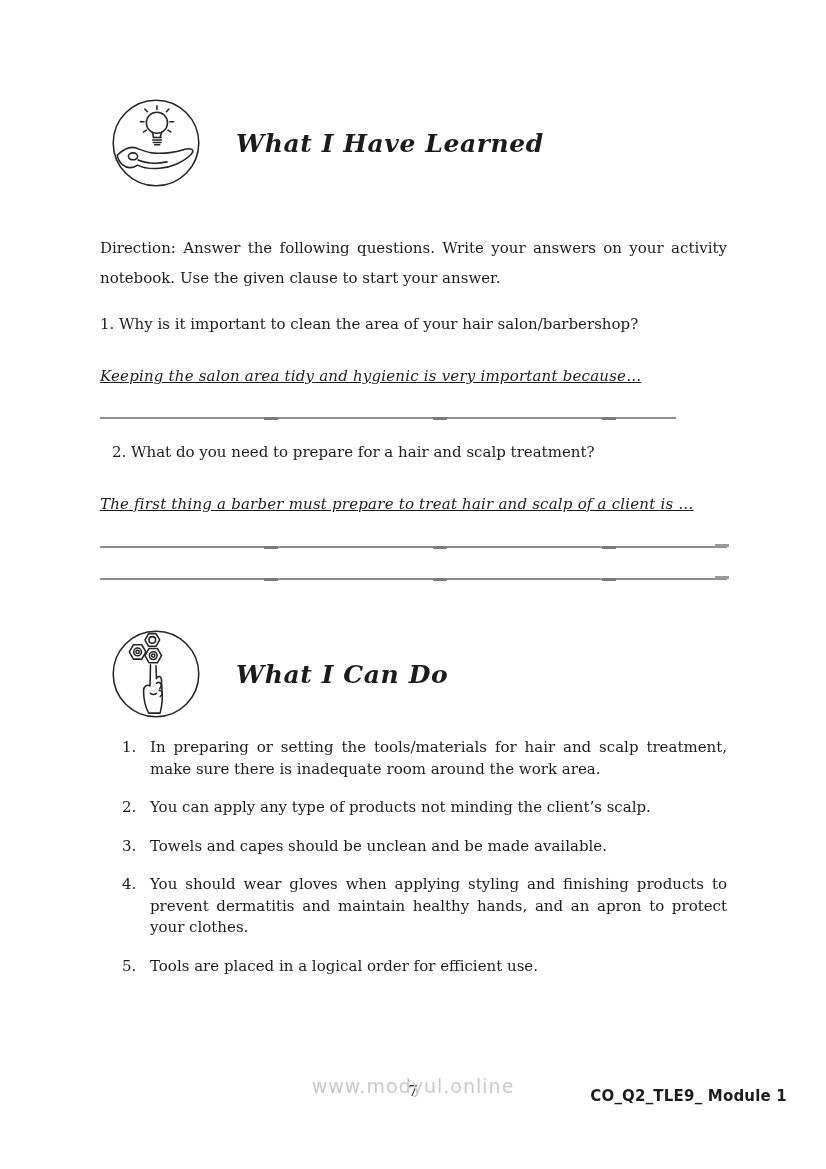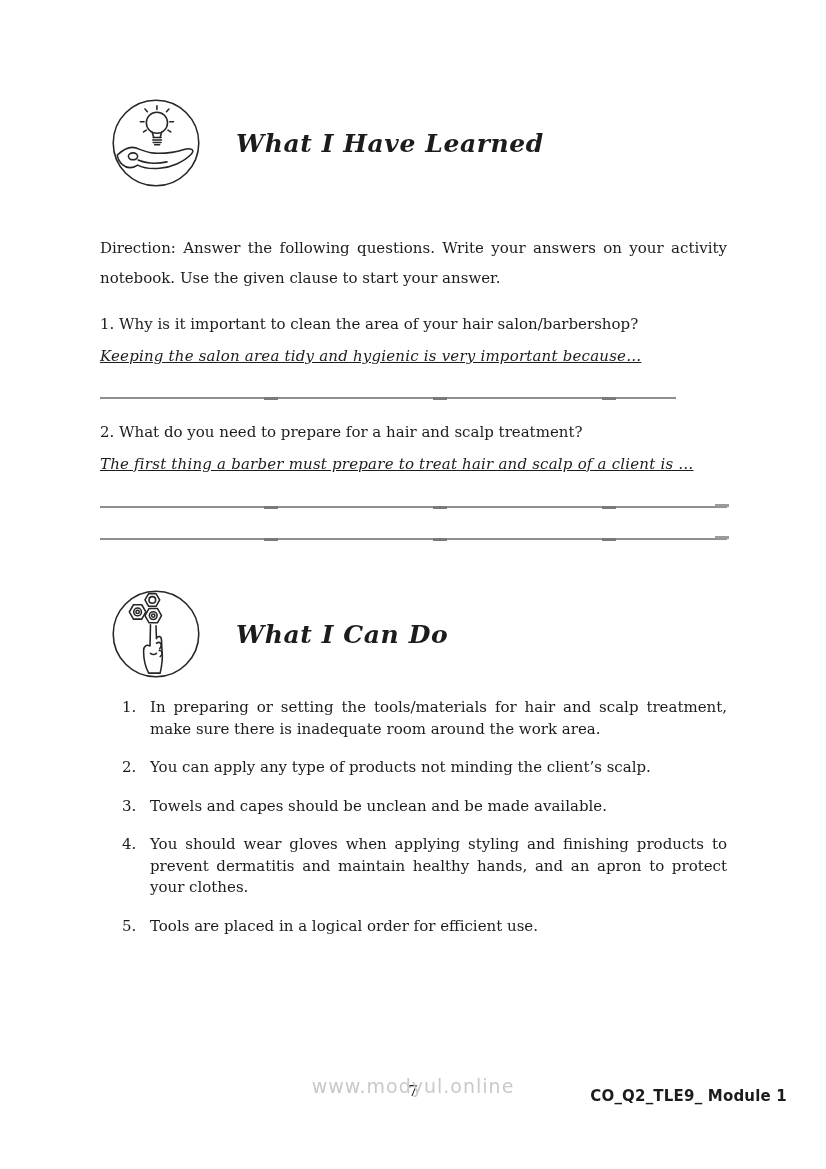--- a/index.html
+++ b/index.html
@@ -17,33 +17,33 @@
   .icon-wrap svg{width:100%;height:100%;}
   .section-title{
     margin:0 9px 0 34px;font-size:25px;font-weight:bold;font-style:italic;
     letter-spacing:0.6px;font-family:"DejaVu Serif","Liberation Serif",serif;
   }
   
   p{margin:0;font-size:15px;line-height:30px;}
   .direction{margin-top:44px;text-align:justify;}
   .question{margin-top:16px;}
   .starter{
-    margin-top:2px;font-style:italic;text-decoration:underline;
+    margin-top:22px;font-style:italic;text-decoration:underline;
     letter-spacing:0.2px;
   }
   
   .answer-line{position:relative;height:0;border-bottom:2px solid #8f8f8f;}
   .answer-line i{position:absolute;width:14px;height:3px;background:#7a7a7a;bottom:-2.5px;}
   .answer-line .j1{left:164px}
   .answer-line .j2{left:333px}
   .answer-line .j3{left:502px}
   .answer-line .jend{right:-2px;bottom:-1px;background:#9a9a9a;}
   .line-short{width:576px;margin-top:26px;}
   .line-full{width:627px;}
-  .q2{margin-top:18px;}
+  .q2{margin-top:18px;margin-left:12px;}
   .l2{margin-top:27px;}
   .l3{margin-top:30px;}
   
   .direction2{margin-top:38px;text-align:justify;}
   .tf{font-weight:bold;text-decoration:underline;white-space:pre-wrap;}
   .seg{white-space:pre-wrap;}
   .tf-list{margin-top:16px;}
   .tf-item{display:flex;margin-top:17px;font-size:15px;line-height:21.5px;}
   .tf-item .num{flex:none;width:28px;margin-left:22px;}
   .tf-item .txt{flex:1;text-align:justify;}

